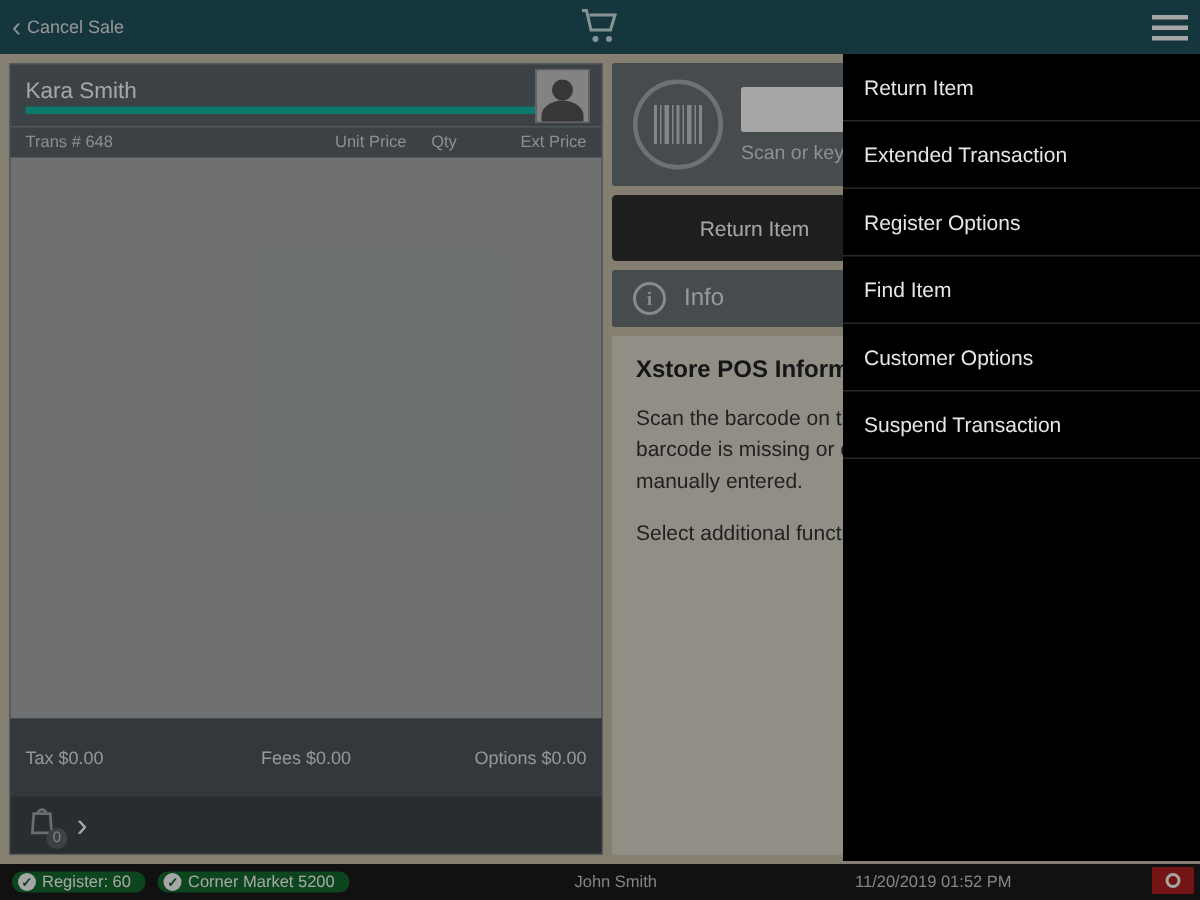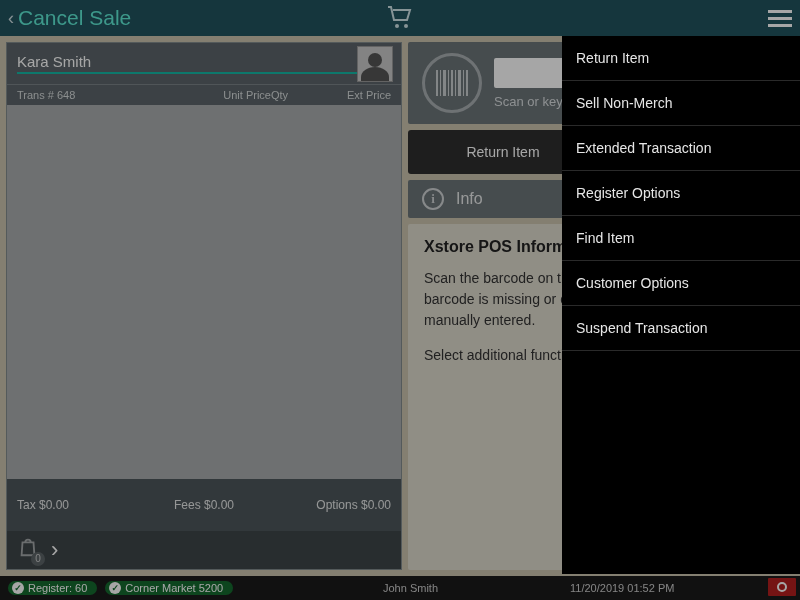--- a/index.html
+++ b/index.html
@@ -10,41 +10,41 @@
   .dim {
     position: absolute; inset: 0; background: rgba(0,0,0,0.35); z-index: 50; pointer-events: none;
   }
 
   
   .topbar {
     height: 36px; background: #21535f; color: #fff; display: flex; align-items: center; padding: 0 8px;
     position: relative; z-index: 10;
   }
   .back-chevron { font-size: 18px; margin-right: 4px; color: #d0e0e4; }
-  .cancel-sale { font-size: 21px; color: #5eead4; cursor: pointer; }
+  .cancel-sale { font-size: 12px; color: #e5e5e5; cursor: pointer; }
   .cart-icon { position: absolute; left: 50%; transform: translateX(-50%); top: 4px; }
   .hamburger { margin-left: auto; display: flex; flex-direction: column; gap: 4px; cursor: pointer; }
   .hamburger span { display: block; width: 24px; height: 3px; background: #fff; }
 
   
   .workspace { position: absolute; top: 36px; left: 0; right: 0; bottom: 24px; display: flex; gap: 6px; padding: 6px; z-index: 10; }
 
   
   .receipt {
     width: 396px; background: #5c656a; border: 1px solid #818a8d; display: flex; flex-direction: column; color: #fff;
   }
   .cust-row { display: flex; align-items: center; height: 42px; padding: 0 8px 0 10px; border-bottom: 1px solid #7b8387; }
-  .cust-name { flex: 1; font-size: 15px; color: #fff; border-bottom: 2px solid #14b8a6; padding-bottom: 2px; }
+  .cust-name { flex: 1; font-size: 15px; color: #fff; border-bottom: 5px solid #14b8a6; padding-bottom: 2px; }
   .avatar { width: 36px; height: 36px; background: #c9c9c9; border: 1px solid #999; position: relative; overflow: hidden; }
   .avatar::before { content: ""; position: absolute; left: 50%; top: 6px; width: 14px; height: 14px; background: #555; border-radius: 50%; transform: translateX(-50%); }
   .avatar::after  { content: ""; position: absolute; left: 50%; top: 20px; width: 28px; height: 20px; background: #555; border-radius: 50% 50% 0 0; transform: translateX(-50%); }
   .headers { display: flex; font-size: 11px; color: #d6dadb; padding: 4px 10px; }
   .h-trans { flex: 1; }
   .h-up { width: 70px; text-align: right; }
-  .h-qty { width: 50px; text-align: left; }
+  .h-qty { width: 50px; text-align: center; }
   .h-ext { width: 70px; text-align: right; }
   .lines { flex: 1; background: #a9adae; }
   .totals1 { background: #4e575b; display: flex; font-size: 12px; color: #e5e7e7; padding: 19px 10px; }
   .totals1 .col { flex: 1; text-align: center; }
   .totals1 .col:first-child { text-align: left; }
   .totals1 .col:last-child { text-align: right; }
   .totals2 { background: #3e4549; display: flex; align-items: center; padding: 4px 10px; height: 38px; }
   .bag { width: 28px; height: 28px; position: relative; opacity: 0.7; }
   .bag svg { width: 22px; height: 22px; }
   .bag-count { position: absolute; bottom: -2px; left: 14px; background: #6b7376; color: #fff; font-size: 10px; border-radius: 50%; width: 14px; height: 14px; line-height: 14px; text-align: center; }
@@ -177,21 +177,20 @@
         <p>Select additional functions from the menu.</p>
       </div>
     </div>
   </div>
 </div>
 
 <div class="dim"></div>
 
 <div class="menu">
   <div class="menu-item">Return Item</div>
-  <div class="menu-item">Sell Non-Merch</div>
   <div class="menu-item">Extended Transaction</div>
   <div class="menu-item">Register Options</div>
   <div class="menu-item">Find Item</div>
   <div class="menu-item">Customer Options</div>
   <div class="menu-item">Suspend Transaction</div>
 </div>
 
 <div class="status">
   <span class="pill">
     <span class="check">✓</span>

